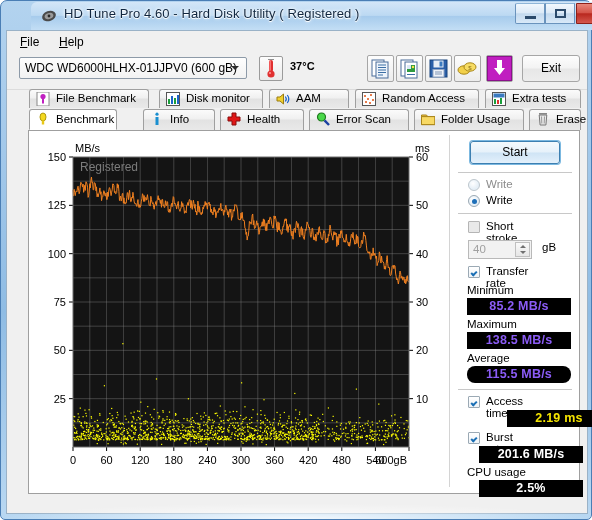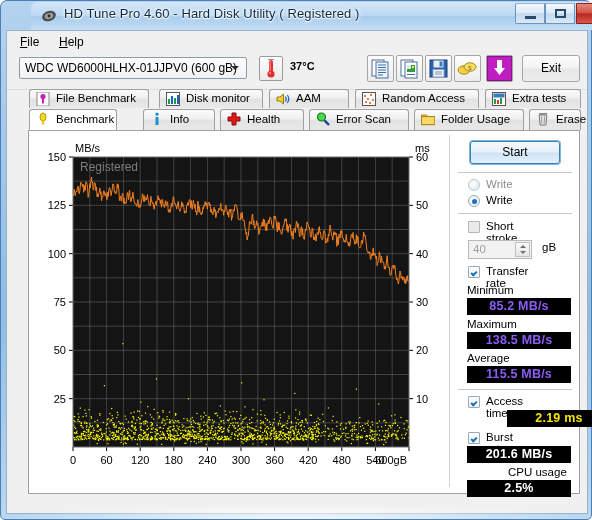--- a/index.html
+++ b/index.html
@@ -317,21 +317,21 @@
     background: #000000;
     box-sizing: border-box;
     text-align: center;
     font-size: 12.5px;
     font-weight: bold;
     line-height: 16px;
     letter-spacing: .2px;
   }
   .cyan { color: #8b5cf6; }
   .yellow { color: #f4e400; margin-left: 40px; }
-  .white { color: #ffffff; }
+  .white { color: #ffffff; margin-left: 12px; }
 
   #right-border {
     position: absolute; left: 420px; top: 4px;
     width: 1px; height: 352px; background: #d4d4d4;
   }
 </style>
 </head>
 <body>
 
 <div id="window">
@@ -2108,36 +2108,36 @@
           <span class="clabel">Transfer rate</span>
         </div>
 
         <div class="stat-label" style="top:147px;">Minimum</div>
         <div class="stat-box cyan" style="top:161px;">85.2 MB/s</div>
 
         <div class="stat-label" style="top:181px;">Maximum</div>
         <div class="stat-box cyan" style="top:195px;">138.5 MB/s</div>
 
         <div class="stat-label" style="top:215px;">Average</div>
-        <div class="stat-box cyan" style="top:229px;">115.5 MB/s</div>
+        <div class="stat-box cyan" style="top:229px;border-radius:8px;">115.5 MB/s</div>
 
         <div class="divider" style="top:252px;"></div>
 
         <div class="check-row" style="top:258px;">
           <span class="cbox on"></span>
           <span class="clabel">Access time</span>
         </div>
         <div class="stat-box yellow" style="top:273px;">2.19 ms</div>
 
         <div class="check-row" style="top:294px;">
           <span class="cbox on"></span>
           <span class="clabel">Burst rate</span>
         </div>
         <div class="stat-box white" style="top:309px;">201.6 MB/s</div>
 
-        <div class="stat-label" style="top:329px;margin-left:41px;">CPU usage</div>
+        <div class="stat-label" style="top:329px;">CPU usage</div>
         <div class="stat-box white" style="top:343px;">2.5%</div>
       </div>
     </div>
   </div>
 
   <div id="window-glow"></div>
 </div>
 
 </body></html>

